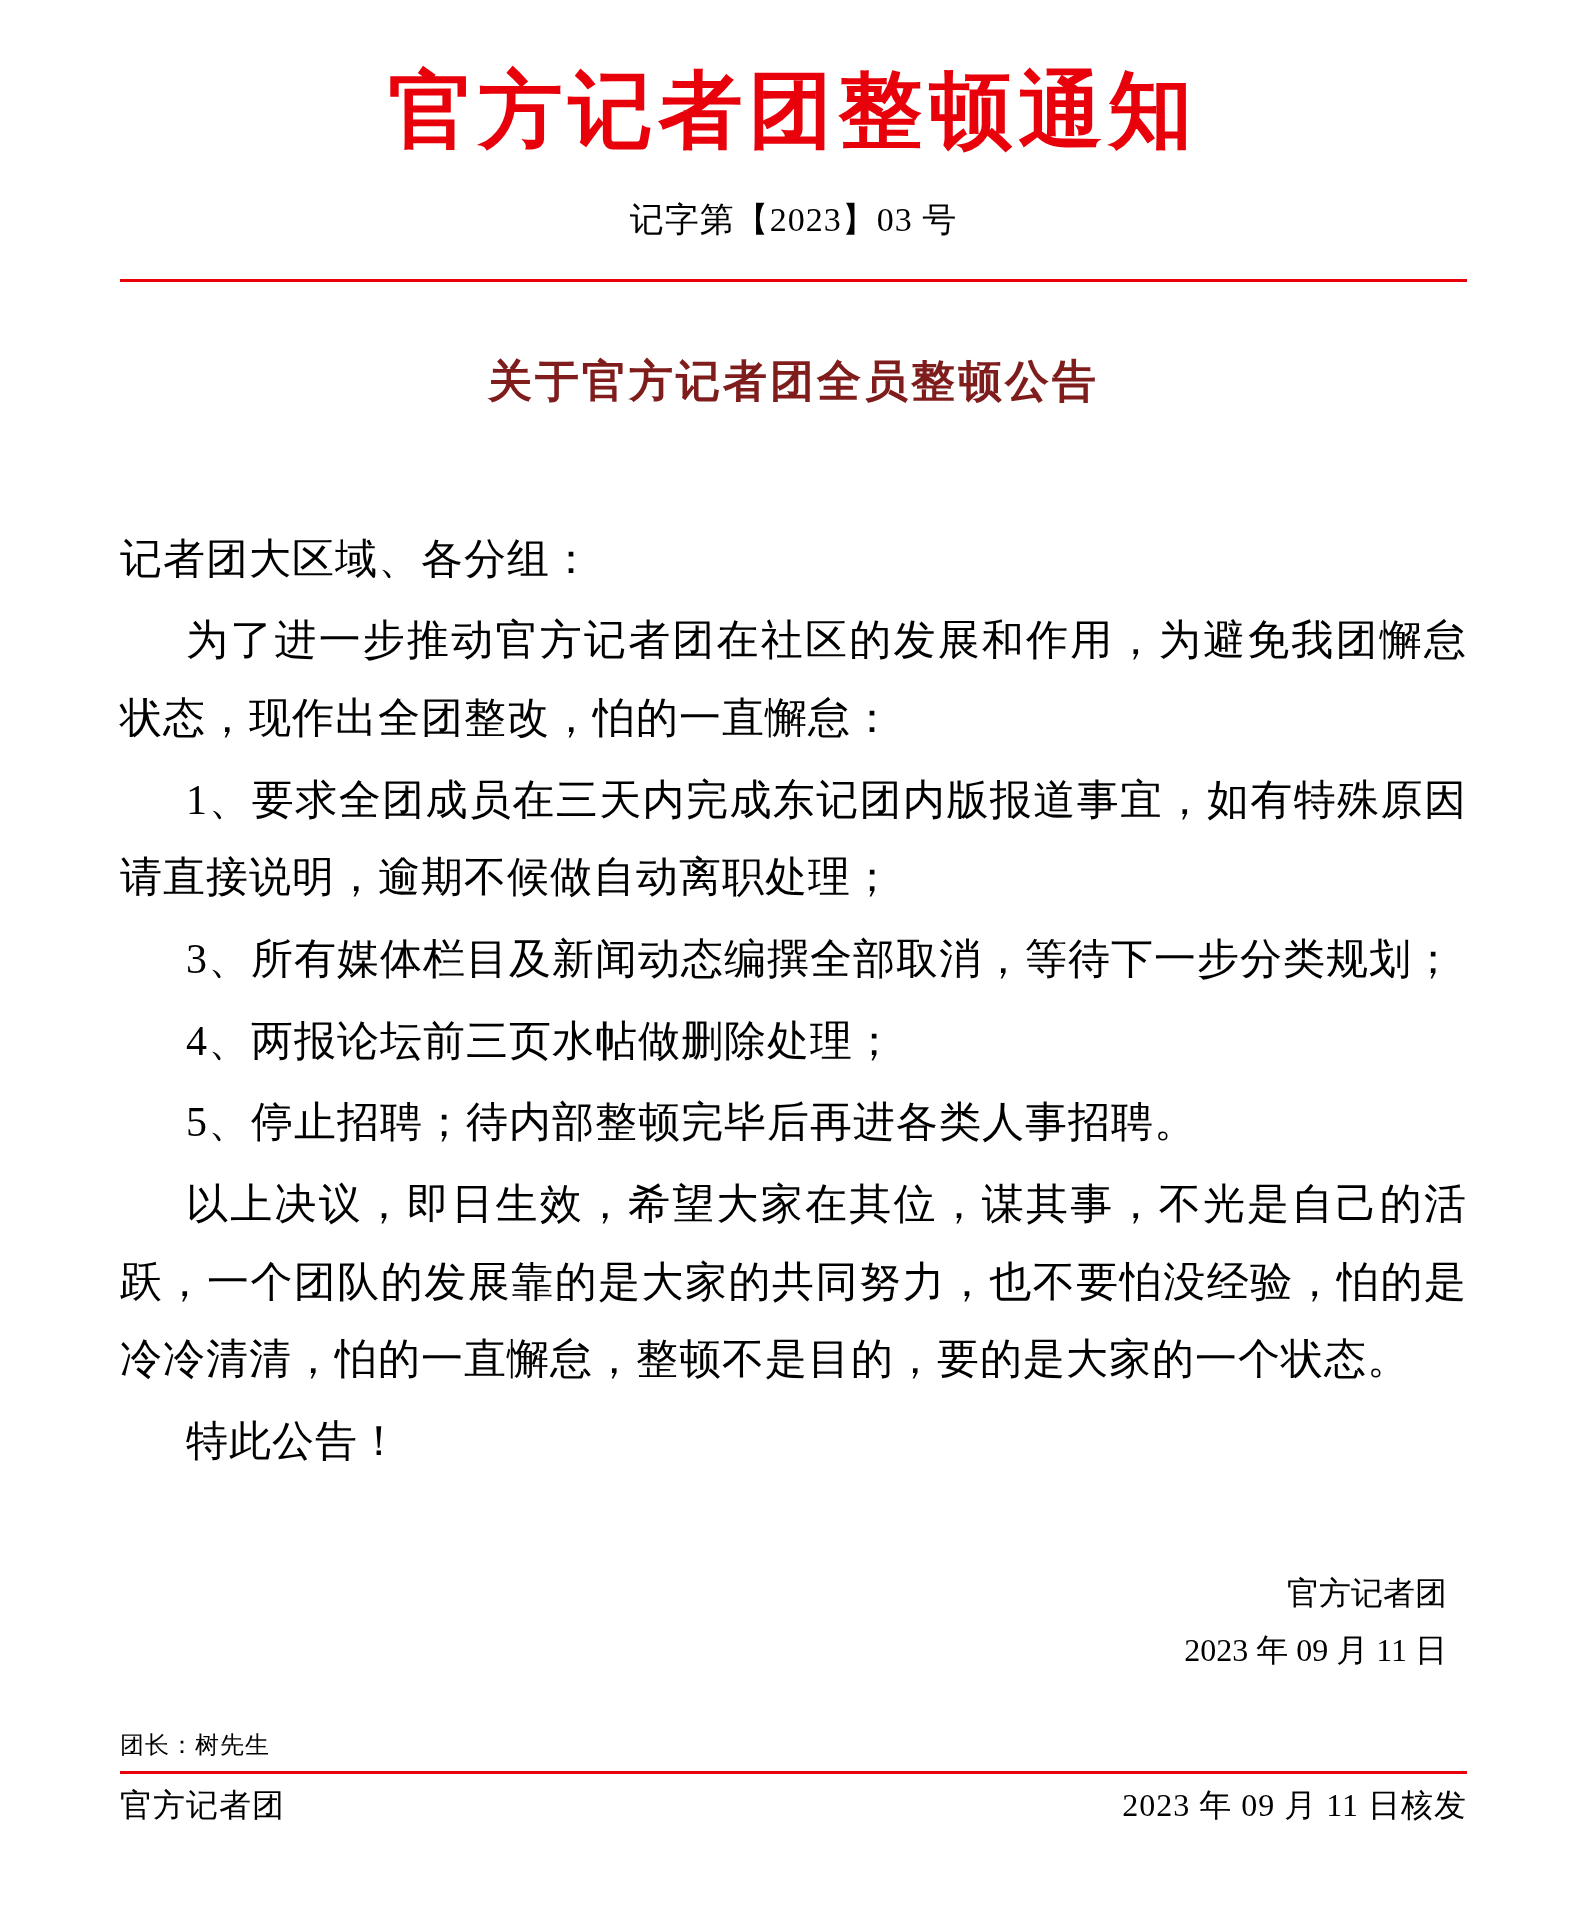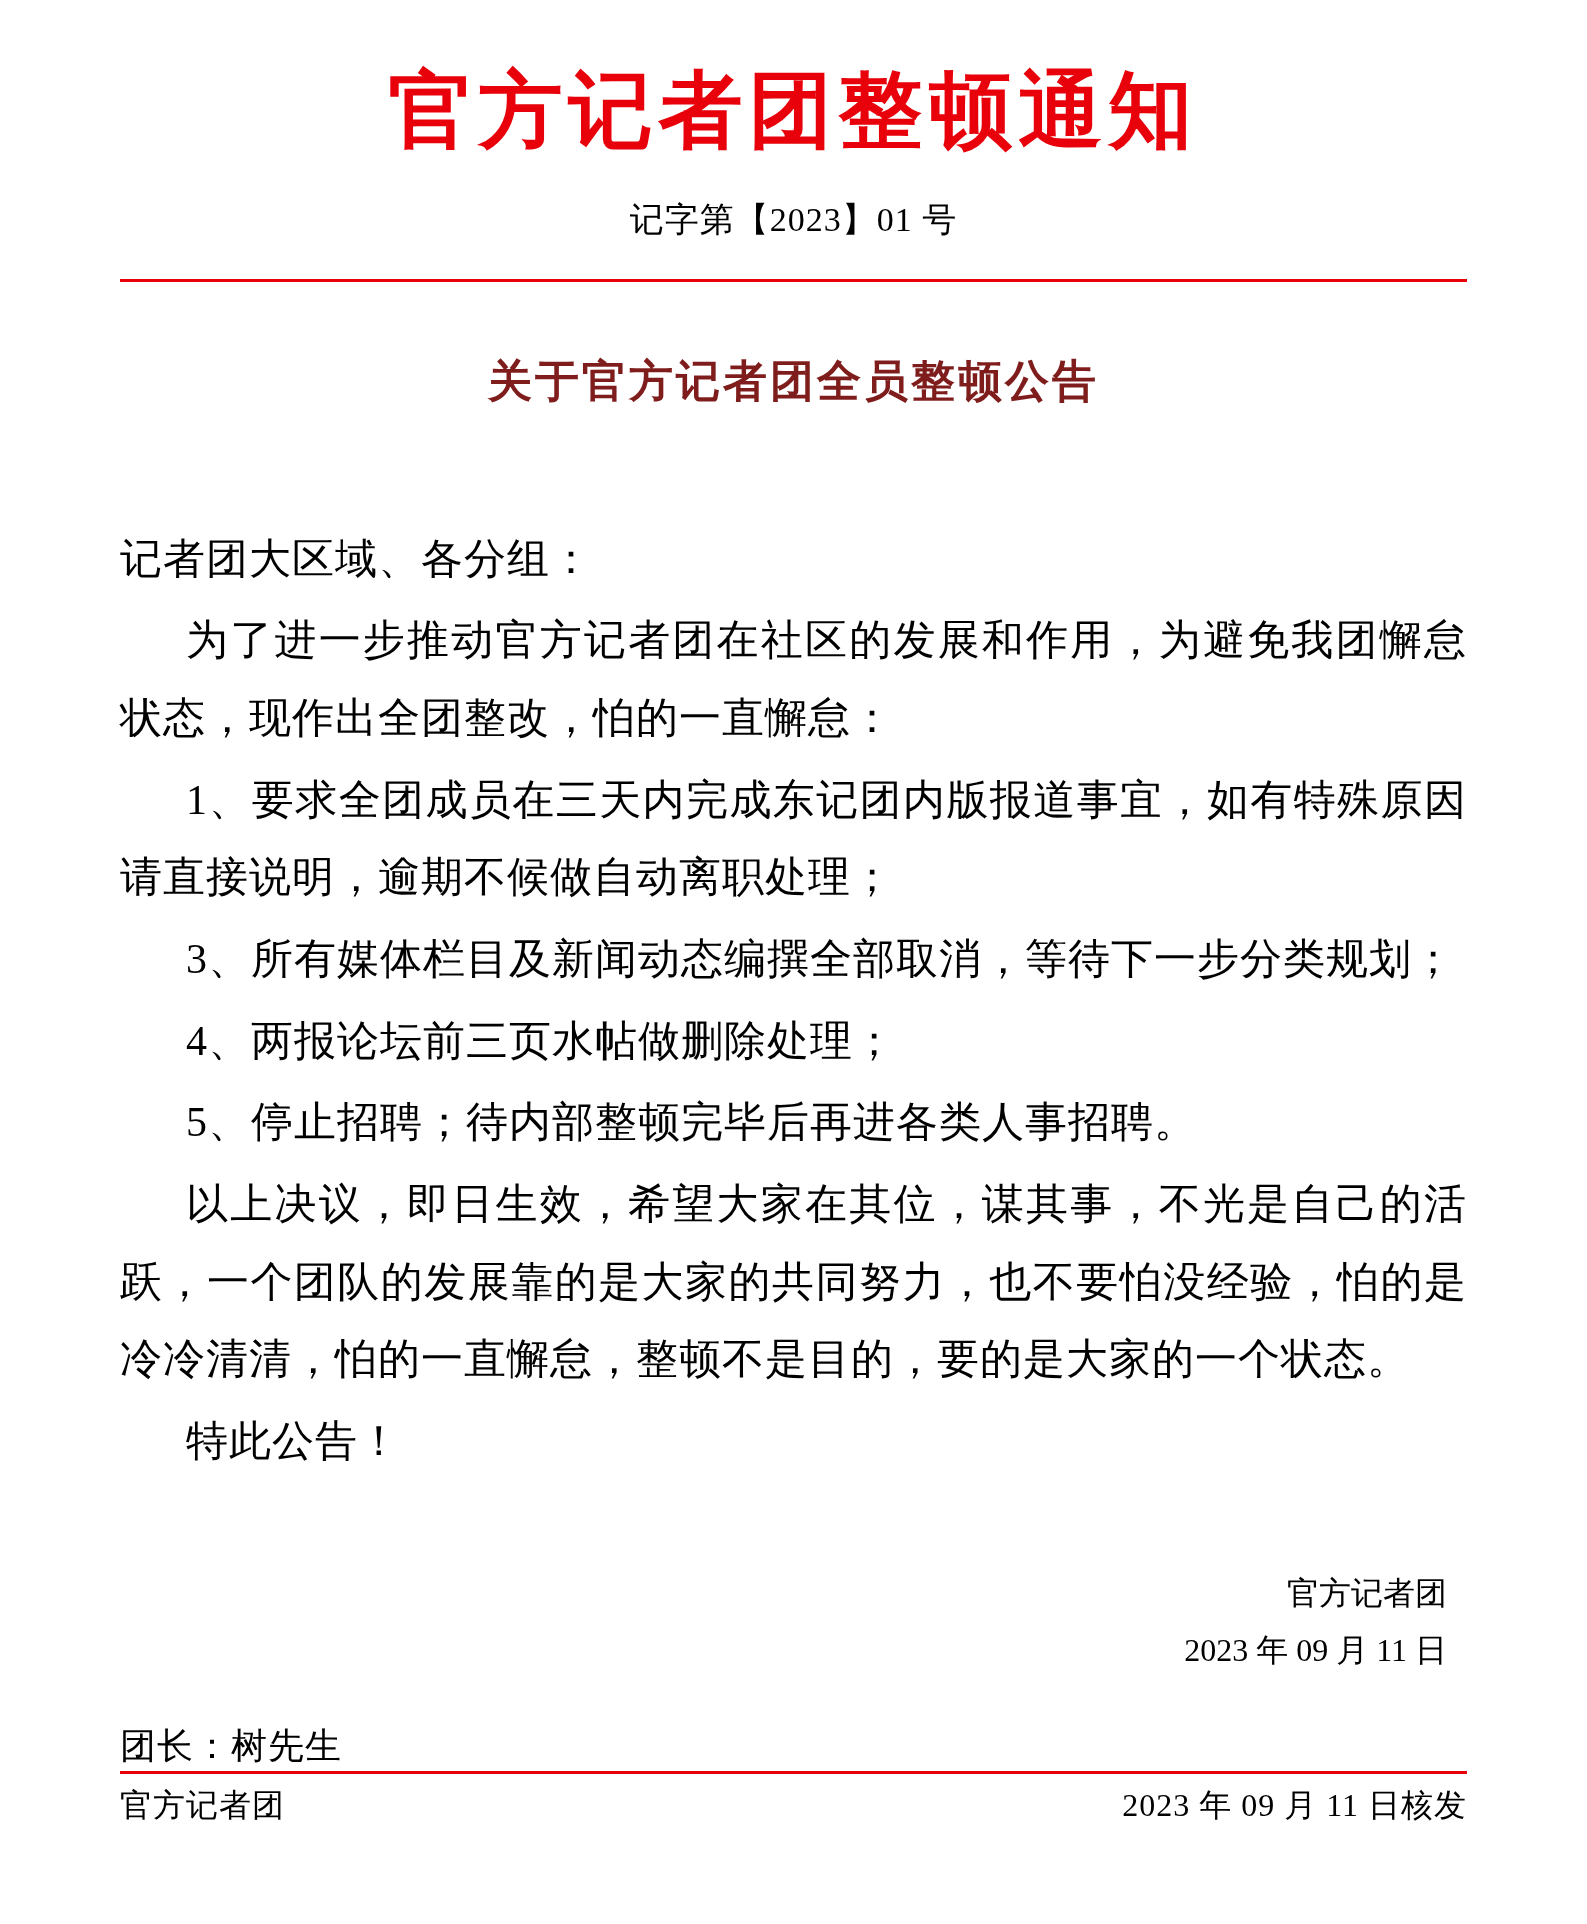--- a/index.html
+++ b/index.html
@@ -90,21 +90,22 @@
   }
 
   
   .footer-wrap {
     position: absolute;
     left: 120px;
     right: 120px;
     bottom: 96px;
   }
   .footer-chief {
-    font-size: 36px;
+    font-size: 24px;
+    padding-bottom: 10px;
     letter-spacing: 1px;
   }
   .red-rule-bottom {
     height: 0;
     border: none;
     border-top: 3px solid #e8000a;
     margin: 0;
   }
   .footer-row {
     display: flex;
@@ -115,21 +116,21 @@
     letter-spacing: 1px;
   }
 </style>
 </head>
 <body>
 
 <div class="page">
 
   <h1 class="doc-title">官方记者团整顿通知</h1>
 
-  <div class="doc-number">记字第【2023】01 号</div>
+  <div class="doc-number">记字第【2023】03 号</div>
 
   <hr class="red-rule-top">
 
   <h2 class="subtitle">关于官方记者团全员整顿公告</h2>
 
   <div class="body-block">
     <p>记者团大区域、各分组：</p>
     <p class="indent">为了进一步推动官方记者团在社区的发展和作用，为避免我团懈怠状态，现作出全团整改，怕的一直懈怠：</p>
     <p class="indent">1、要求全团成员在三天内完成东记团内版报道事宜，如有特殊原因请直接说明，逾期不候做自动离职处理；</p>
     <p class="indent">3、所有媒体栏目及新闻动态编撰全部取消，等待下一步分类规划；</p>

